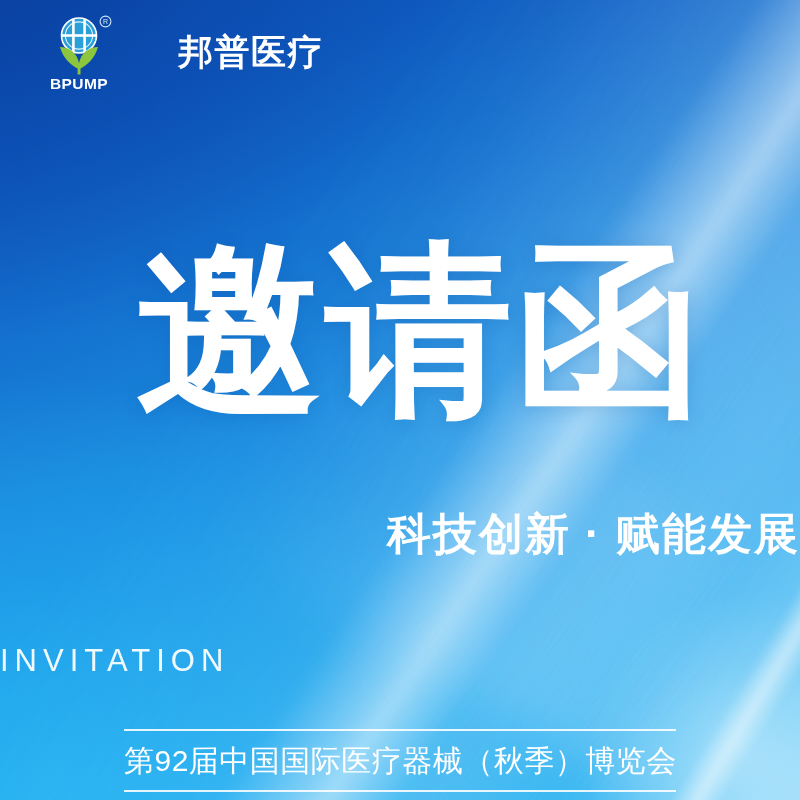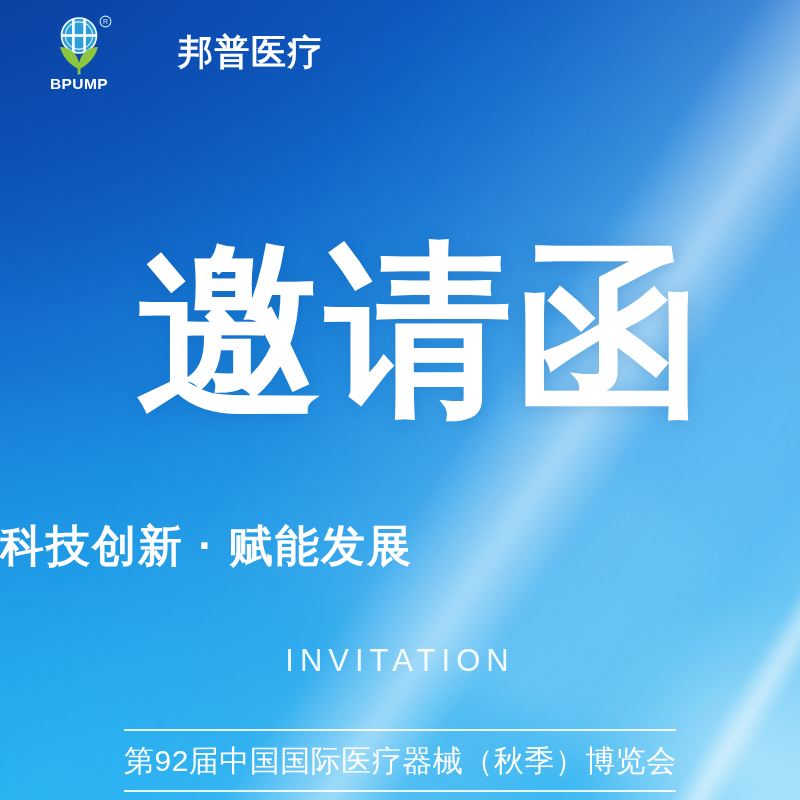--- a/index.html
+++ b/index.html
@@ -211,37 +211,36 @@
     text-shadow: 0 2px 18px rgba(10,70,150,0.18);
     padding-left: 42px;
   }
 
   
   .subtitle {
     position: absolute;
     top: 510px;
     left: 0;
     right: 0;
-    text-align: left;
+    text-align: right;
     z-index: 5;
     font-size: 44px;
     font-weight: 700;
     color: #ffffff;
     line-height: 1.1;
     letter-spacing: 2px;
-    margin-top: 12px;
   }
 
   
   .invitation {
     position: absolute;
     top: 645px;
     left: 0;
     right: 0;
-    text-align: center;
+    text-align: left;
     z-index: 5;
     font-size: 31px;
     font-weight: 400;
     color: rgba(255,255,255,0.93);
     letter-spacing: 6px;
     line-height: 1;
   }
 
   
   .event-bar {

